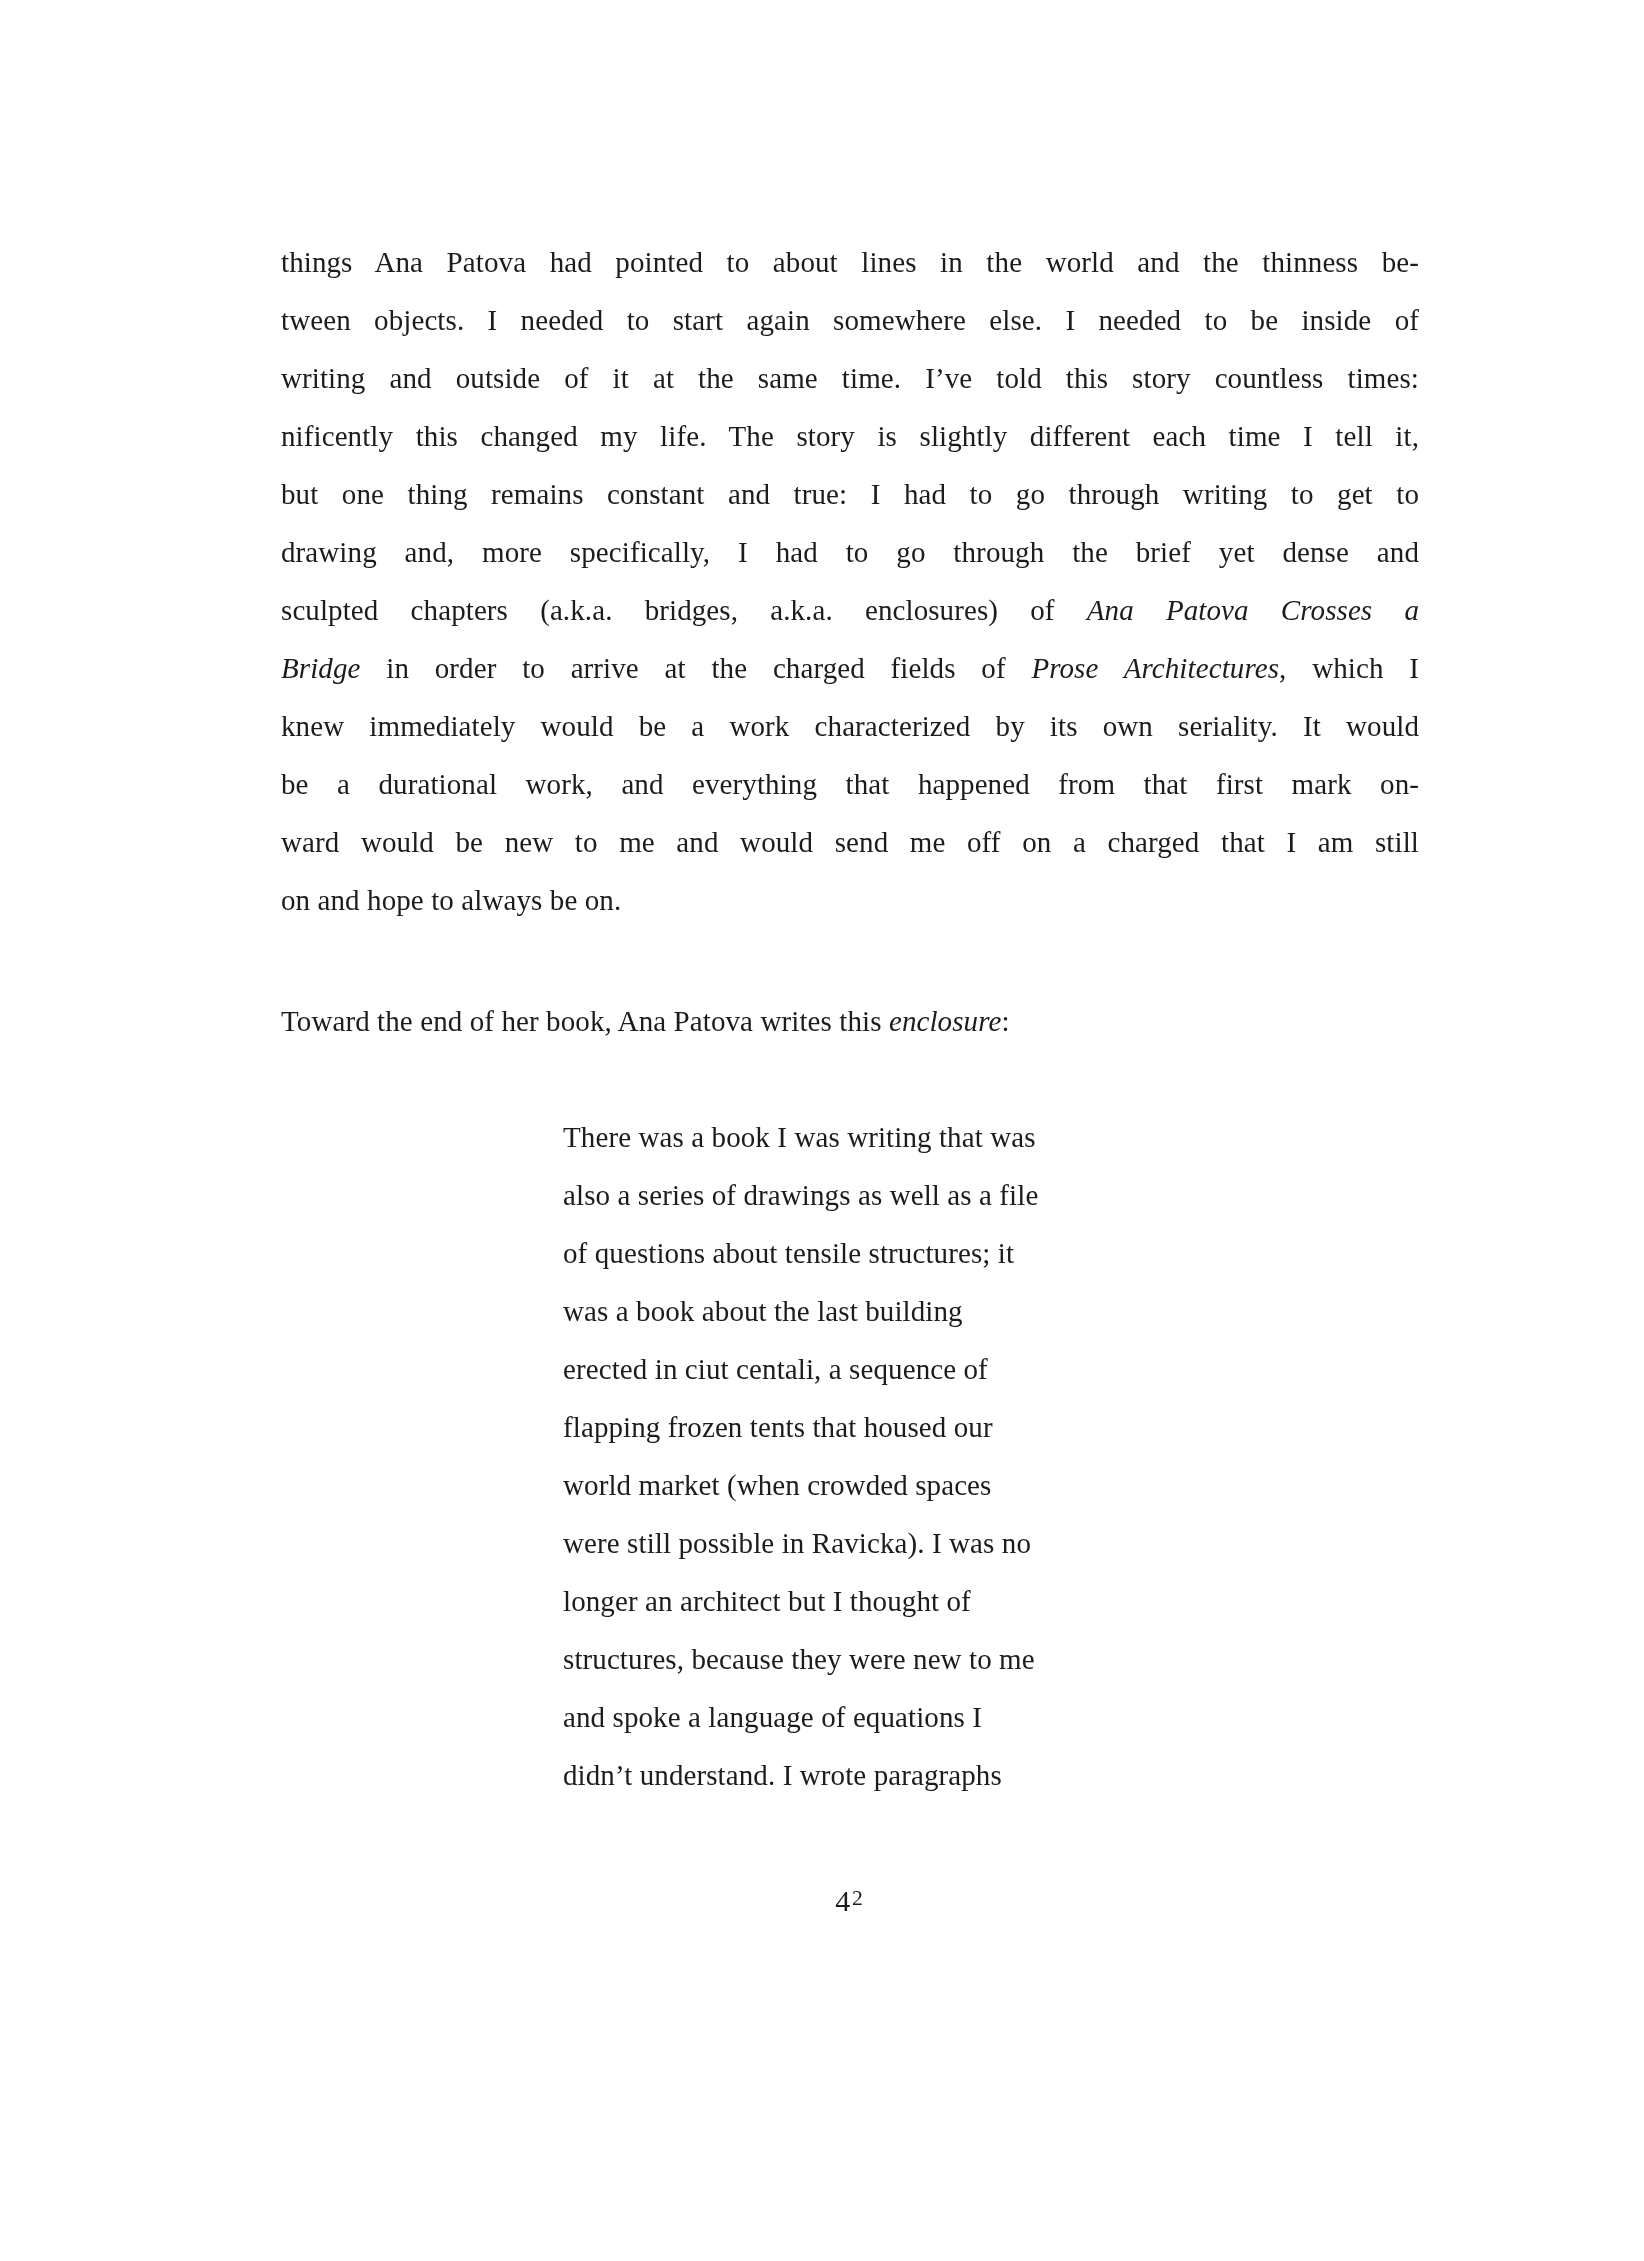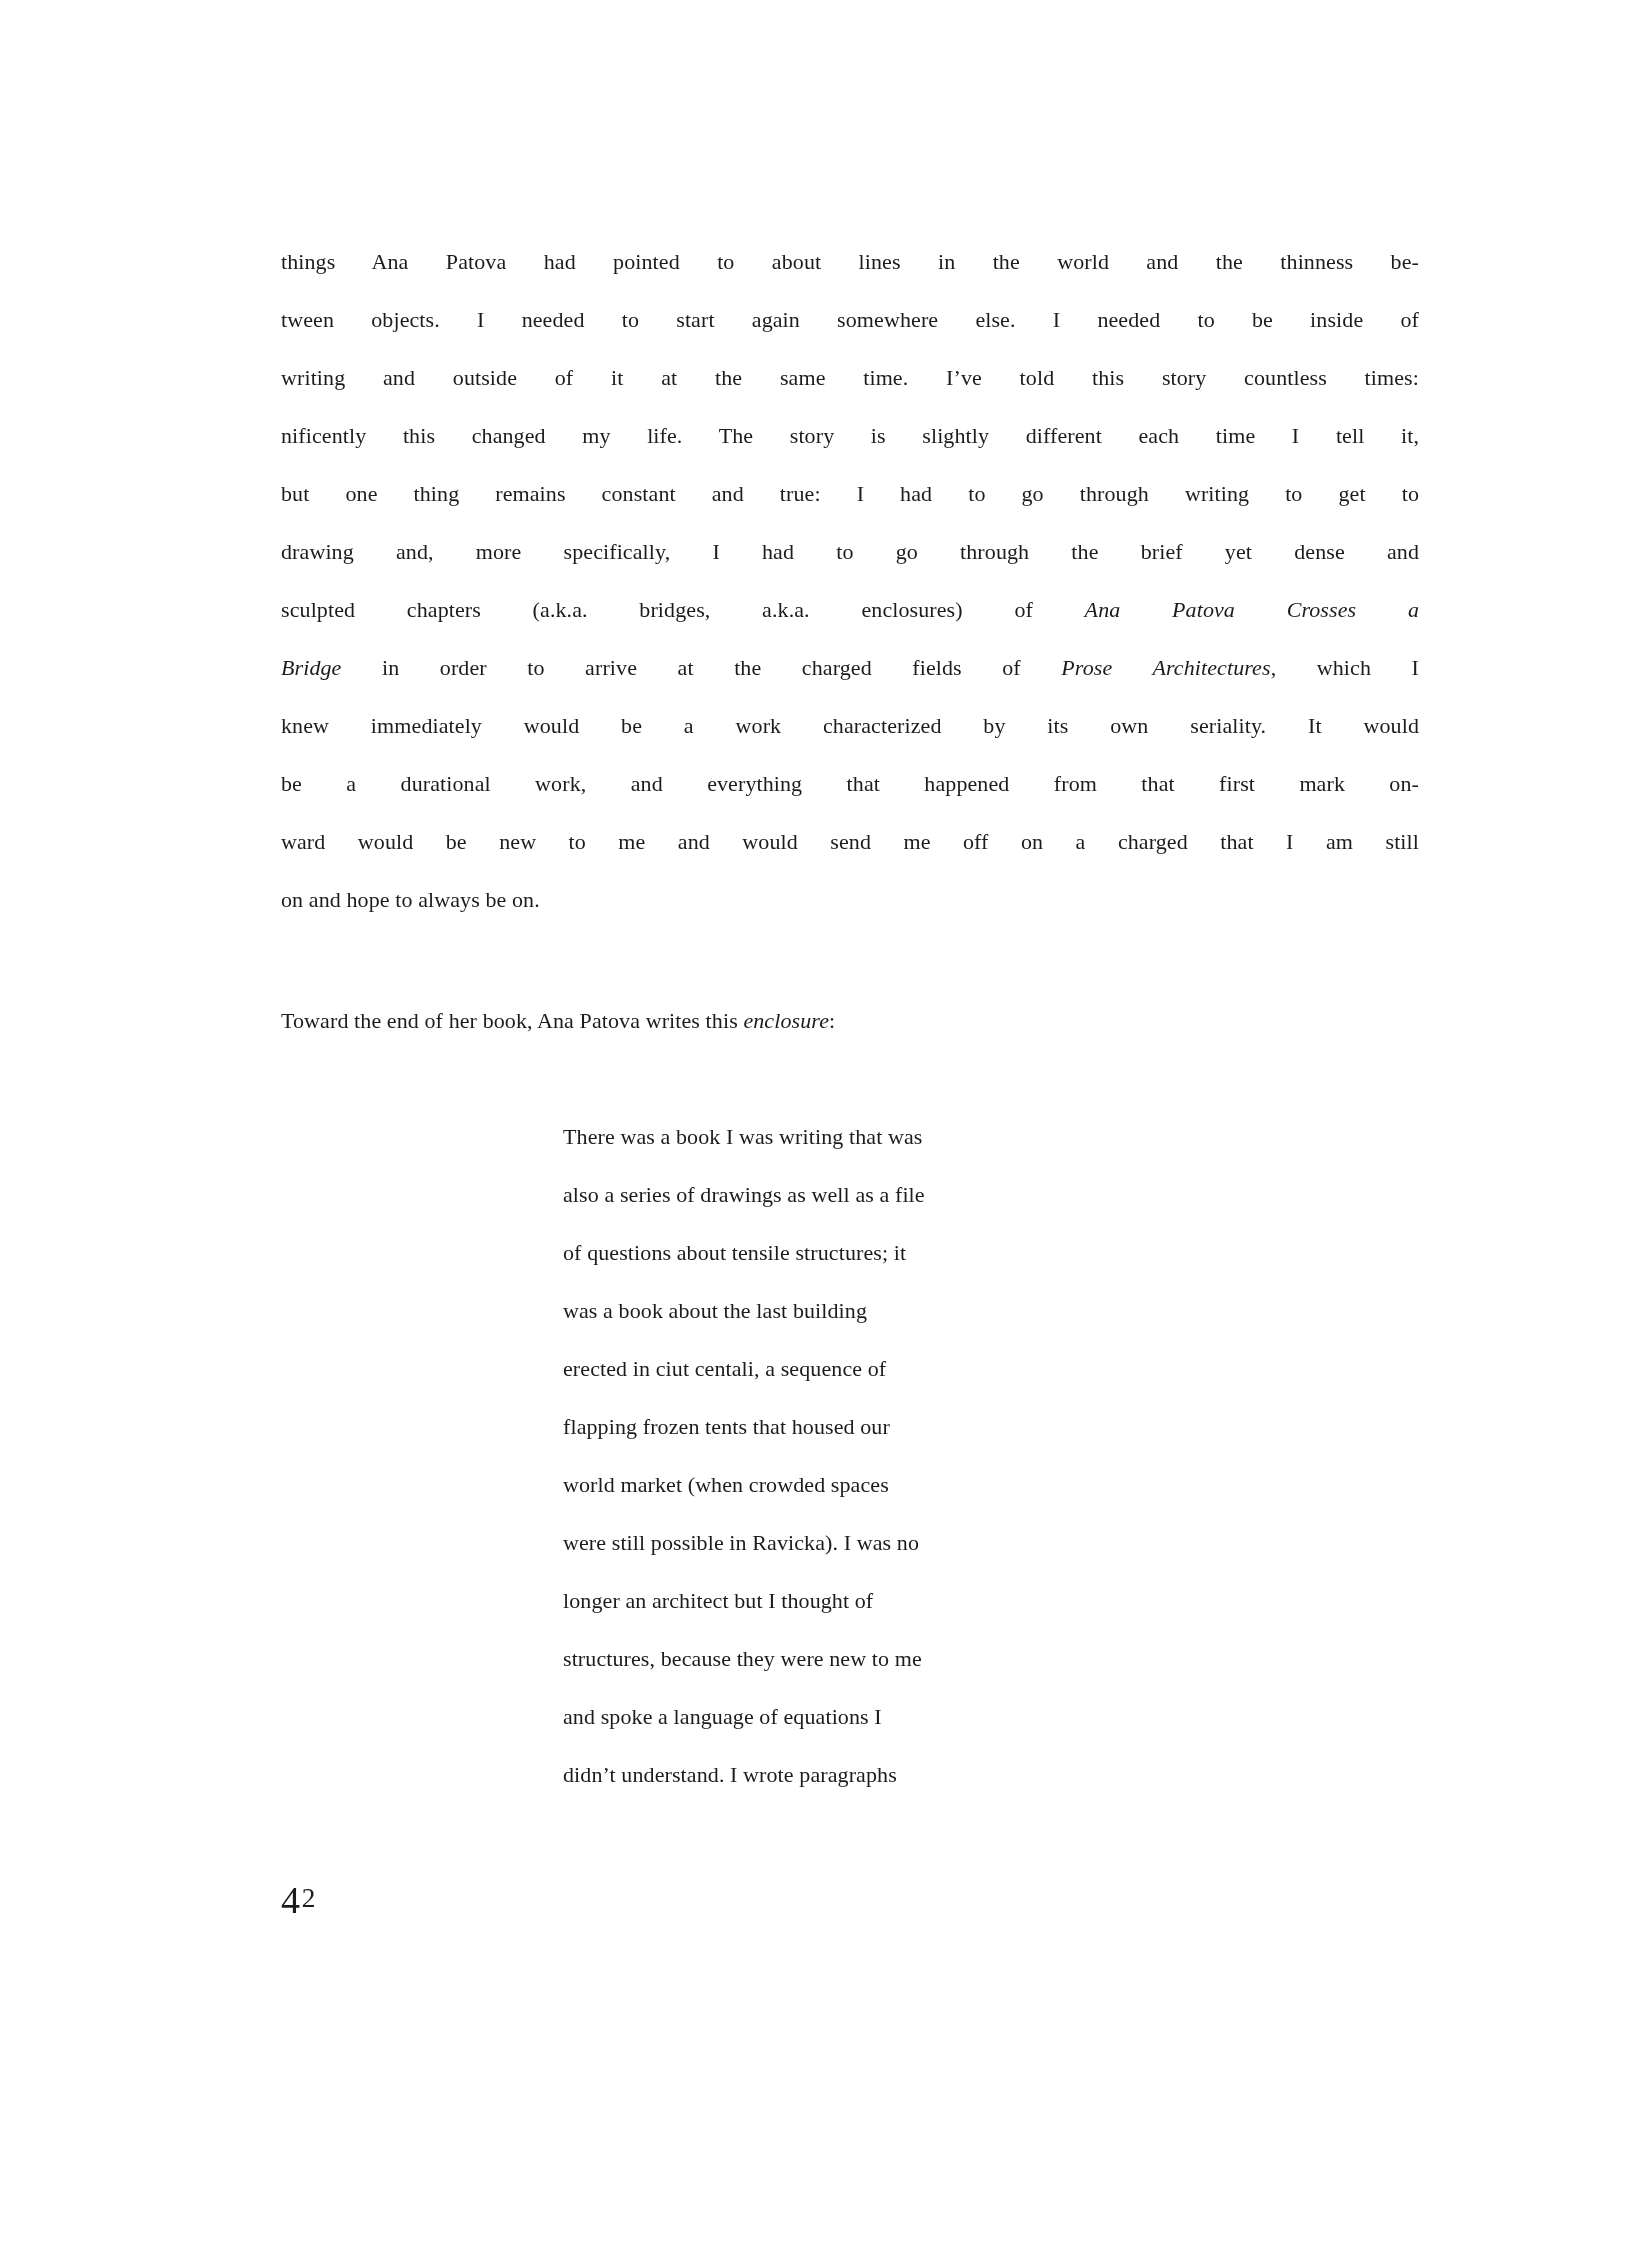--- a/index.html
+++ b/index.html
@@ -18,21 +18,21 @@
     }
     .content {
       position: absolute;
       left: 281px;
       top: 233px;
       width: 1138px;
     }
     .line {
       height: 58px;
       line-height: 58px;
-      font-size: 22px;
+      font-size: 29px;
       letter-spacing: 0.1px;
     }
     .justified .line {
       text-align: justify;
       text-align-last: justify;
     }
     .justified .line:last-child {
       text-align: left;
       text-align-last: left;
     }
@@ -42,21 +42,22 @@
     .quote {
       margin-top: 58px;
       margin-left: 282px;
     }
     .it {
       font-style: italic;
       text-align: center;
     }
     .pagenum {
       margin-top: 65px;
-      font-size: 38px;
+      text-align: center;
+      font-size: 30px;
       line-height: 58px;
       height: 58px;
       letter-spacing: 1.8px;
     }
     
     .pagenum .os-2 {
       font-size: 0.72em;
       vertical-align: 6.4px;
     }
   </style>

